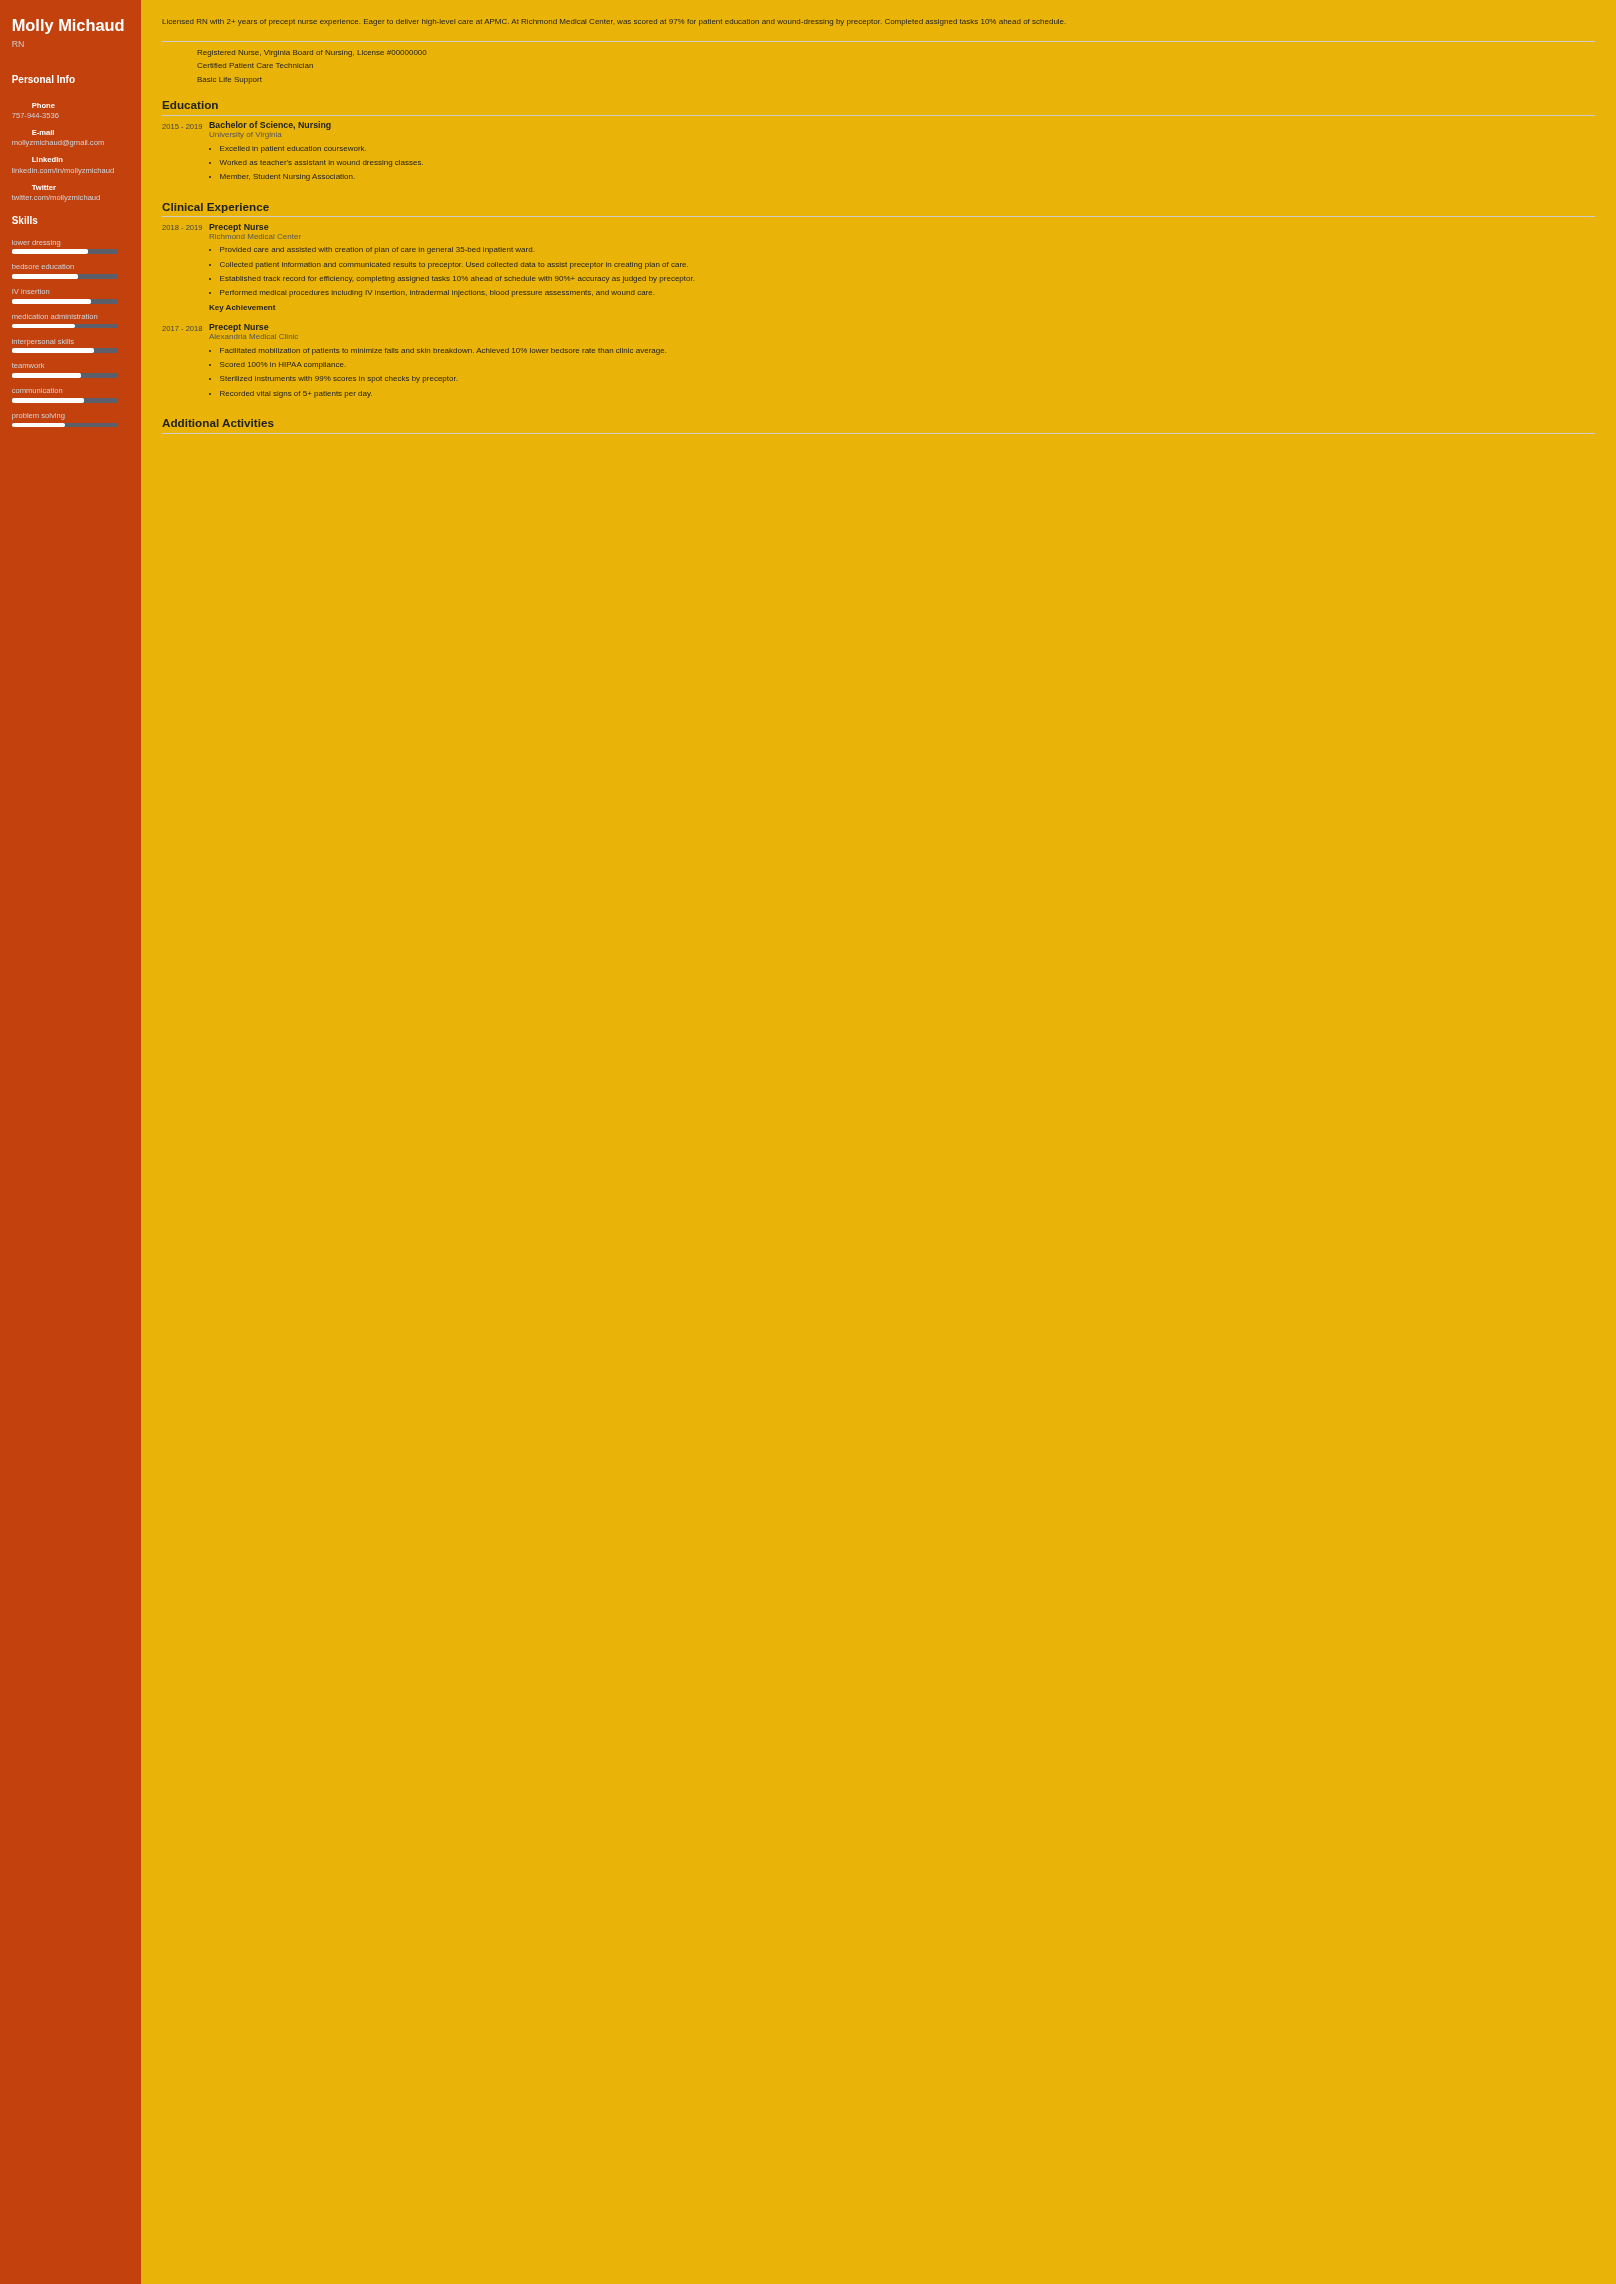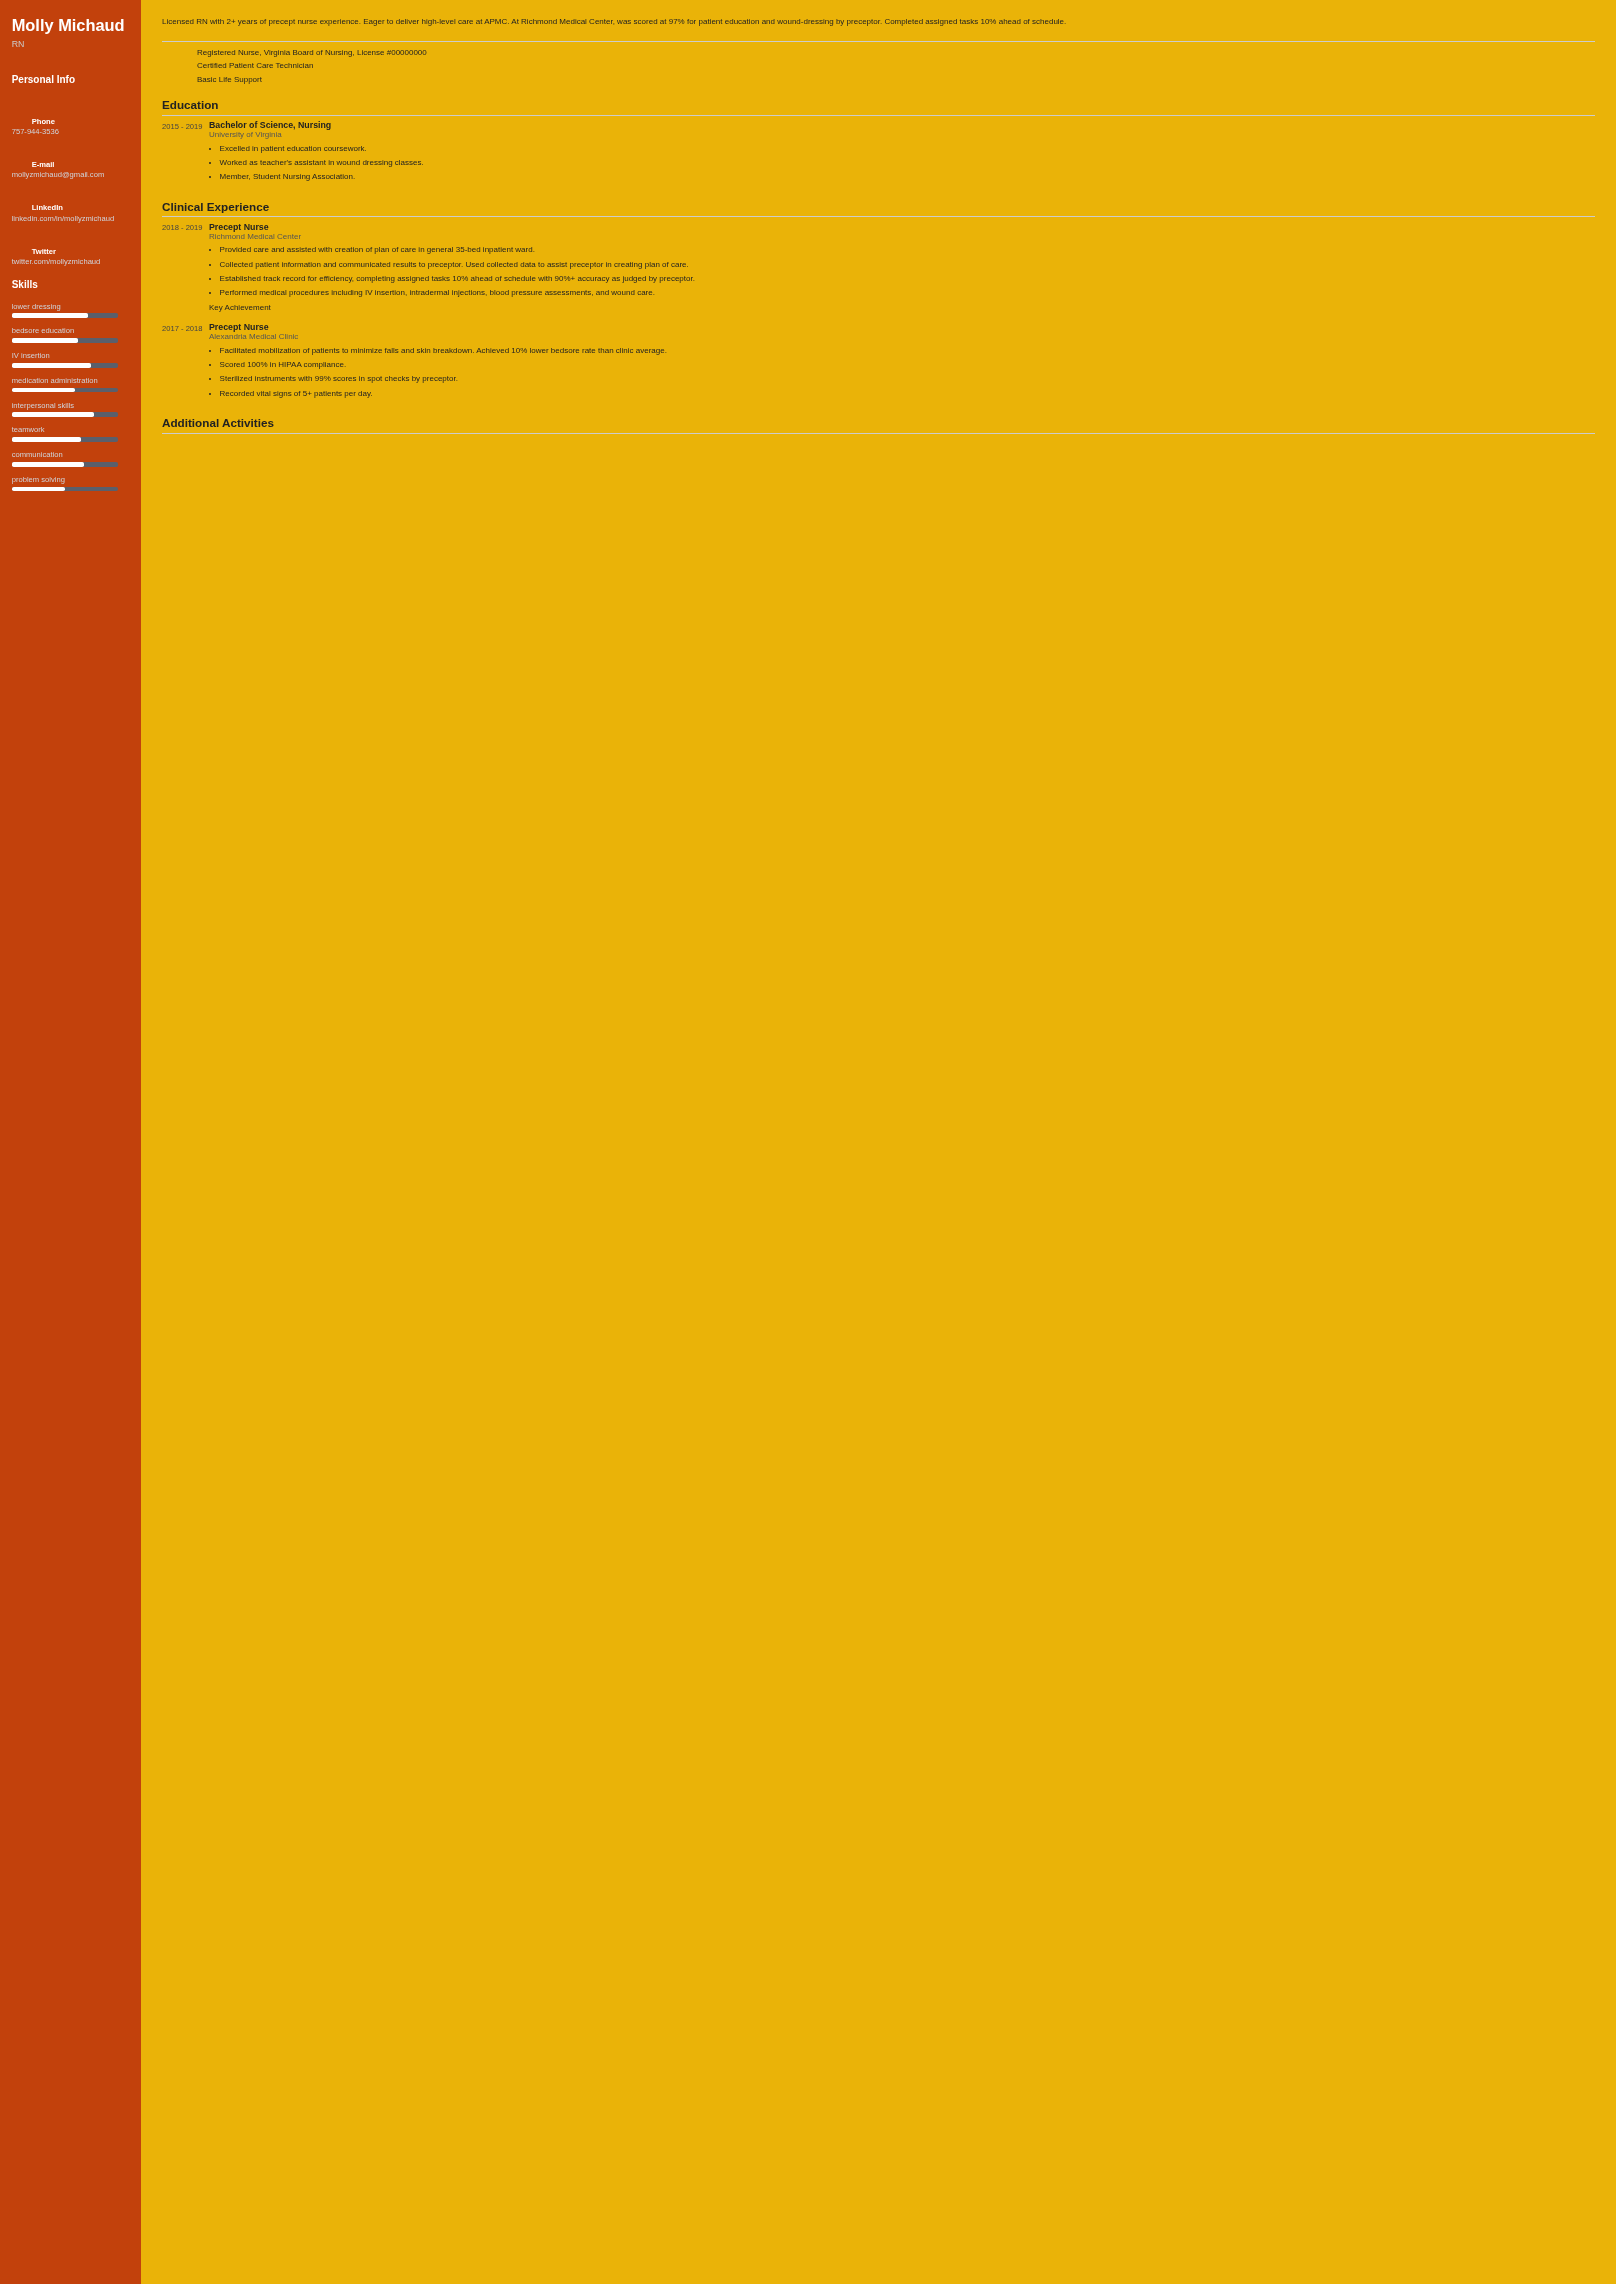--- a/index.html
+++ b/index.html
@@ -33,21 +33,21 @@
     .sidebar-section-title {
       font-size: 10px;
       font-weight: bold;
       margin-bottom: 8.2px;
       margin-top: 11.7px;
     }
     .info-label {
       font-weight: bold;
       font-size: 7.6px;
       margin-bottom: 1.2px;
-      margin-top: 23px;
+      margin-top: 7px;
       padding-left: 20px;
     }
     .info-value {
       font-size: 7.6px;
       color: #d0d4db;
       margin-bottom: 1.2px;
     }
     .skills-section { margin-top: 3.5px; }
     .skill-item { margin-bottom: 8.2px; }
     .skill-name {
@@ -125,21 +125,21 @@
       padding-left: 10.6px;
     }
     .entry-bullets li {
       font-size: 8px;
       color: #222;
       margin-bottom: 2.3px;
       line-height: 1.5;
     }
     .key-achievement {
       font-size: 8px;
-      font-weight: normal;
+      font-weight: bold;
       color: #222;
       margin-top: 3.5px;
     }
     .additional-bullets {
       padding-left: 35px;
     }
     .additional-bullets li {
       font-size: 8px;
       color: #222;
       margin-bottom: 3.5px;

